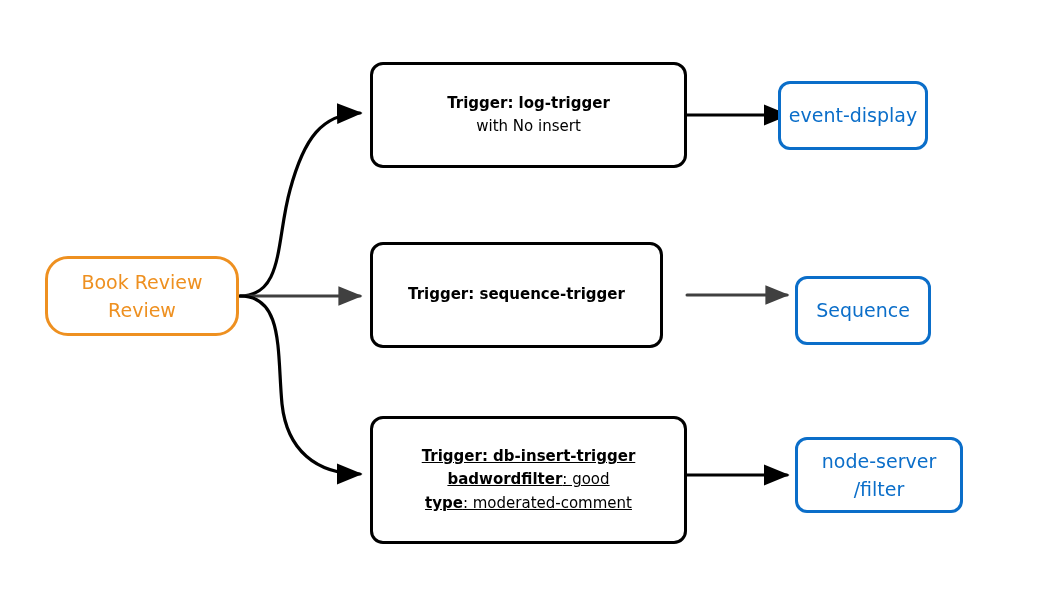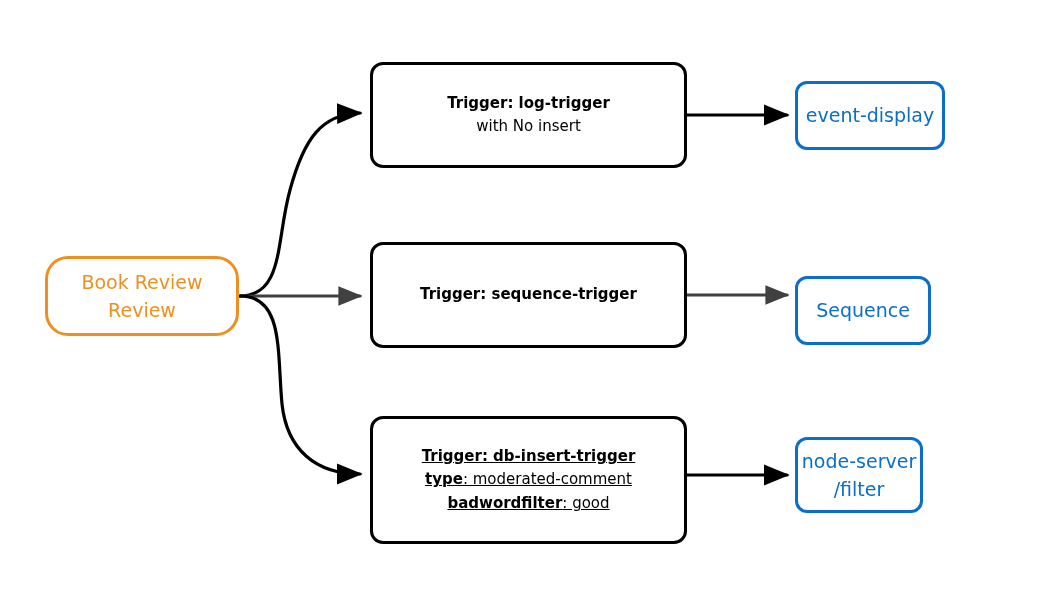--- a/index.html
+++ b/index.html
@@ -105,40 +105,40 @@
     <span class="node-line">Review</span>
   </div>
 
   <div class="node node-trigger" style="left:370px; top:62px; width:317px; height:106px;">
     <span class="node-line b">Trigger: log-trigger</span>
     <span class="node-line">
       <span class="b"></span><span class="n">with No insert</span>
     </span>
   </div>
 
-  <div class="node node-trigger" style="left:370px; top:242px; width:317px; height:106px;">
+  <div class="node node-trigger" style="left:370px; top:242px; width:293px; height:106px;">
     <span class="node-line b">Trigger: sequence-trigger</span>
   </div>
 
   <div class="node node-trigger" style="left:370px; top:416px; width:317px; height:128px;text-decoration:underline;">
     <span class="node-line b">Trigger: db-insert-trigger</span>
     <span class="node-line">
-      <span class="b">type</span><span class="n">: moderated-comment</span>
+      <span class="b">badwordfilter</span><span class="n">: good</span>
     </span>
     <span class="node-line">
-      <span class="b">badwordfilter</span><span class="n">: good</span>
+      <span class="b">type</span><span class="n">: moderated-comment</span>
     </span>
   </div>
 
-  <div class="node node-service" style="left:795px; top:81px; width:150px; height:69px;">
+  <div class="node node-service" style="left:778px; top:81px; width:150px; height:69px;">
     <span class="node-line">event-display</span>
   </div>
 
   <div class="node node-service" style="left:795px; top:276px; width:136px; height:69px;">
     <span class="node-line">Sequence</span>
   </div>
 
-  <div class="node node-service" style="left:795px; top:437px; width:128px; height:76px;">
+  <div class="node node-service" style="left:795px; top:437px; width:168px; height:76px;">
     <span class="node-line">node-server</span>
     <span class="node-line">/filter</span>
   </div>
 
 </div>
 
 </body></html>

